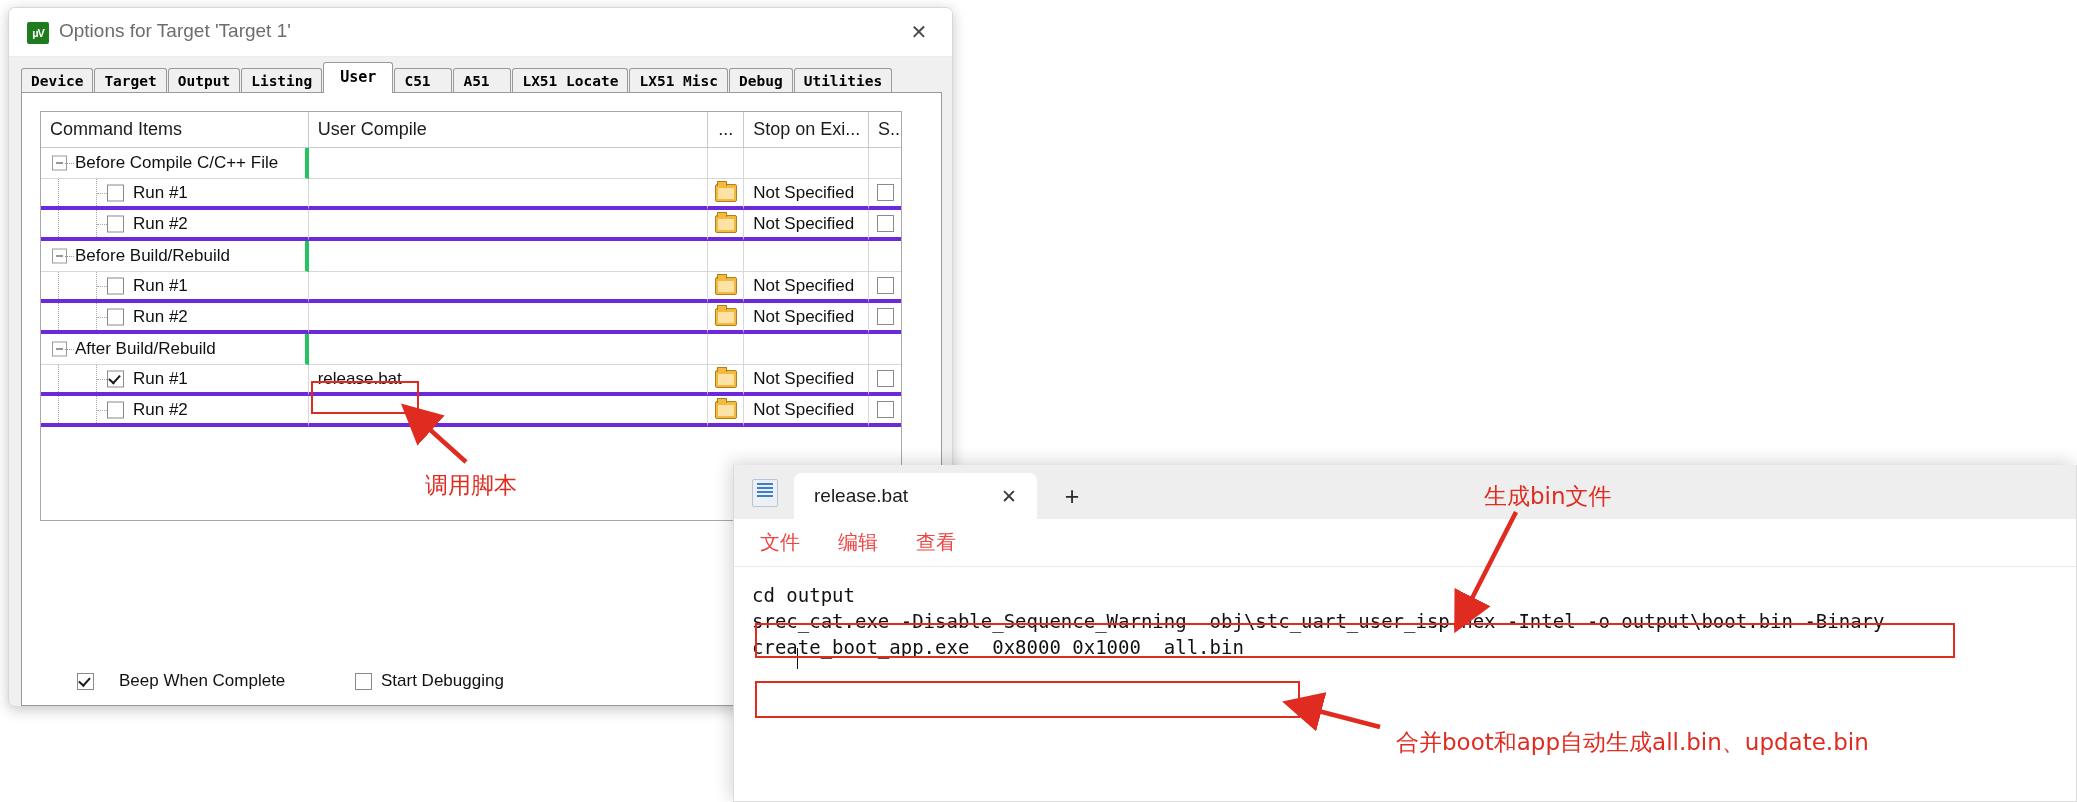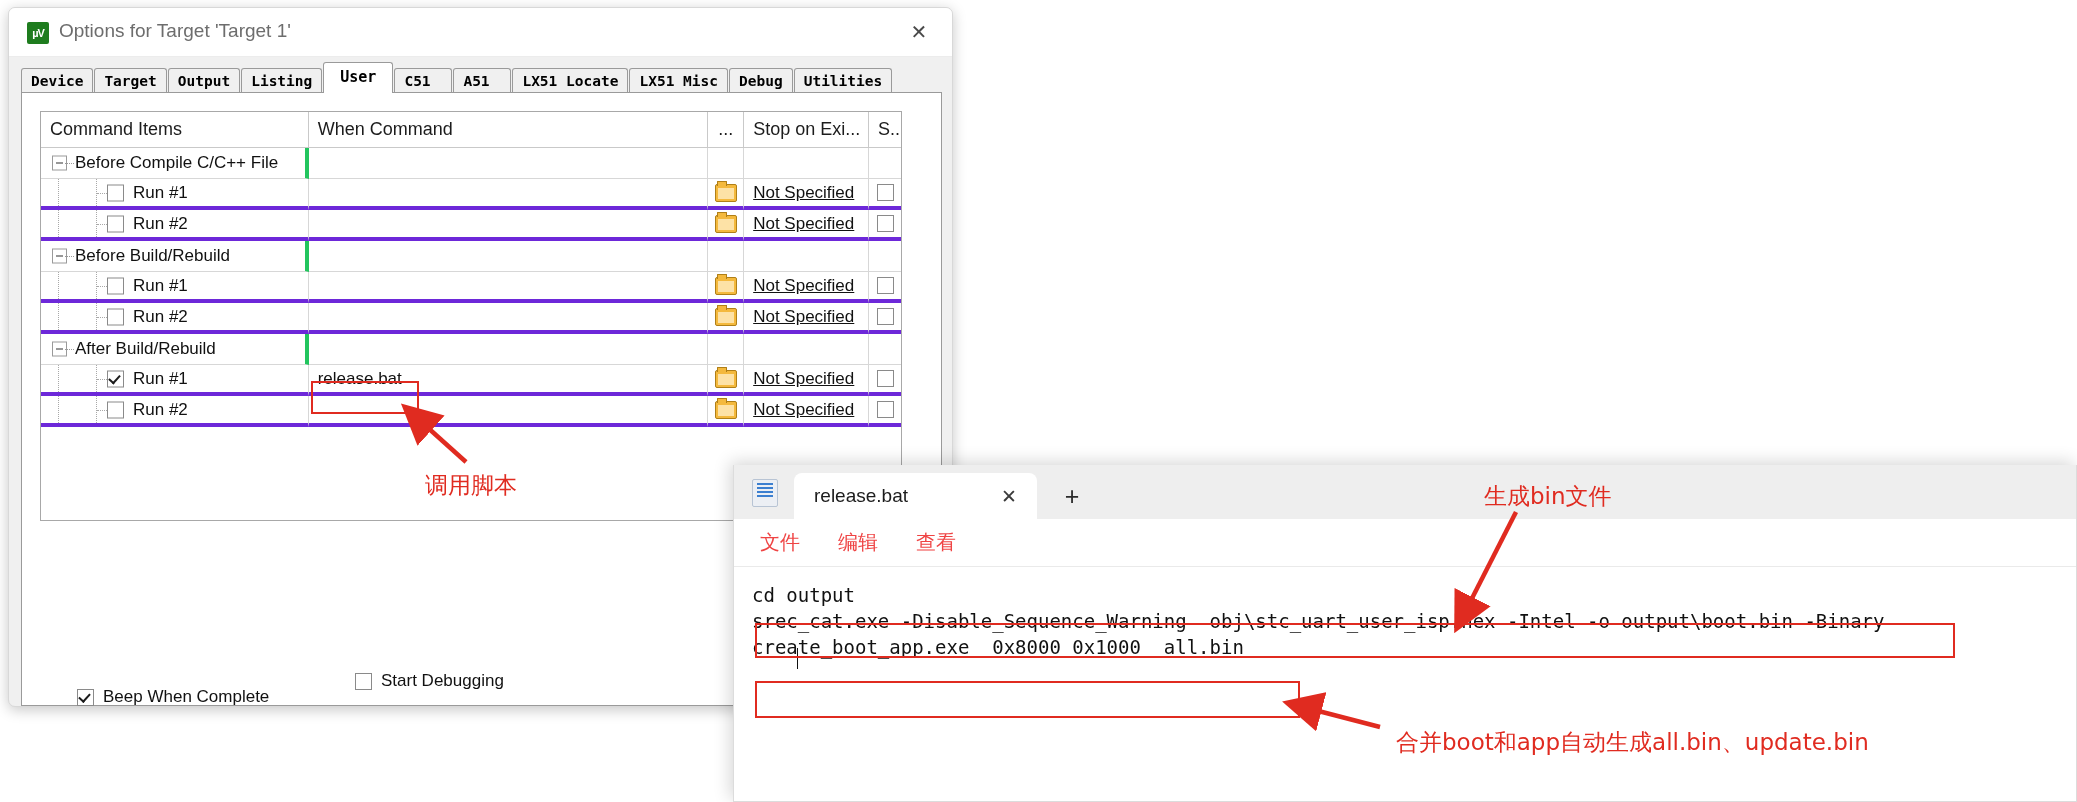--- a/index.html
+++ b/index.html
@@ -146,36 +146,36 @@
     border-radius:2px;position:relative;cursor:pointer;
   }
   .folder-ico:before{
     content:"";position:absolute;left:1px;top:-4px;width:8px;height:4px;
     background:#f4b93d;border:1px solid #b07f17;border-bottom:none;border-radius:1px 1px 0 0;
   }
   .folder-ico:after{
     content:"";position:absolute;left:2px;top:3px;right:2px;bottom:2px;
     background:#fde2a6;
   }
-  .stop-text{padding-left:9px;font-size:17px;color:#111111;white-space:nowrap;text-decoration:underline;}
+  .stop-text{padding-left:9px;font-size:17px;color:#111111;white-space:nowrap;}
   .s-cell{justify-content:center;}
   .s-box{
     width:15px;height:15px;border:1px solid #8a8a8a;background:#ffffff;cursor:pointer;
   }
   .blankcell{background:#ffffff;}
 
   
   #release-hl{
     position:absolute;left:302px;top:373px;width:108px;height:33px;
     border:2px solid #e02b20;box-sizing:border-box;pointer-events:none;z-index:6;
   }
 
   
   #beep-row{
-    position:absolute;left:55px;top:594px;display:flex;align-items:center;cursor:pointer;
+    position:absolute;left:55px;top:578px;display:flex;align-items:center;cursor:pointer;gap:16px;
   }
   #dbg-row{
     position:absolute;left:333px;top:578px;display:flex;align-items:center;cursor:pointer;
   }
   .cbx{
     width:15px;height:15px;border:1px solid #8a8a8a;background:#ffffff;
     position:relative;margin-right:9px;flex:none;
   }
   .cbx.checked:after{
     content:"";position:absolute;left:3px;top:1px;width:5px;height:9px;
@@ -275,21 +275,21 @@
       <div class="ktab">LX51 Misc</div>
       <div class="ktab">Debug</div>
       <div class="ktab">Utilities</div>
     </div>
 
     <div id="keil-body">
 
       <div id="cmd-table">
         <div id="cmd-head">
           <div class="col-items">Command Items</div>
-          <div class="col-cmd">When Command</div>
+          <div class="col-cmd">User Compile</div>
           <div class="col-dots">...</div>
           <div class="col-stop">Stop on Exi...</div>
           <div class="col-s">S...</div>
         </div>
 
         <div class="crow group">
           <div class="col-items tree-cell">
             <div class="tree-inner">
               <span class="expander"></span>
               <span class="dotline"></span>

